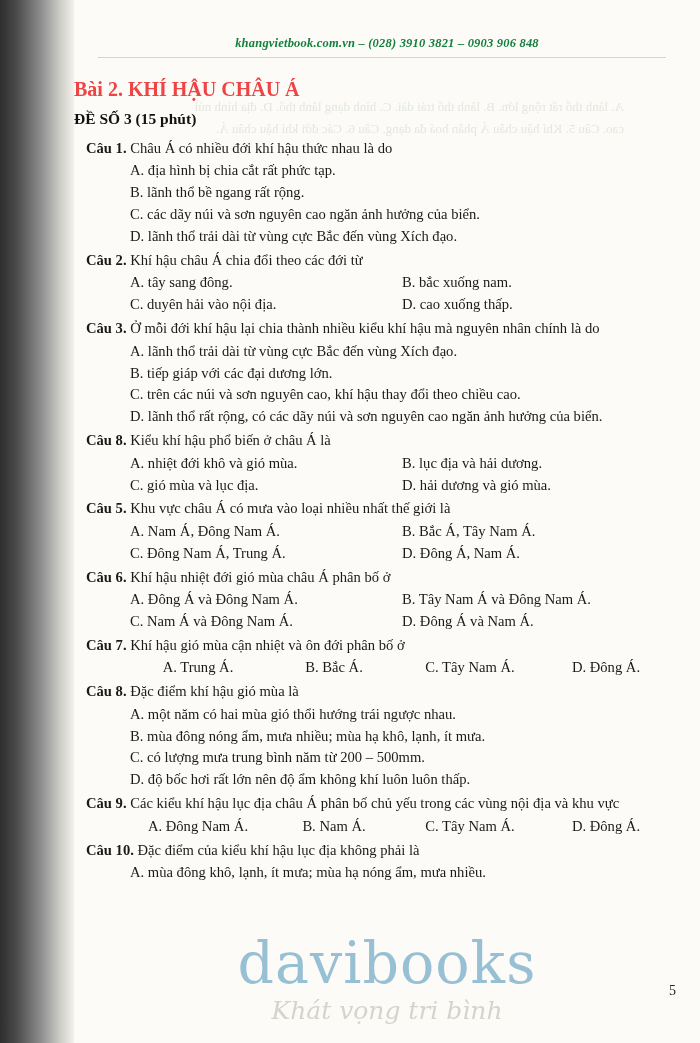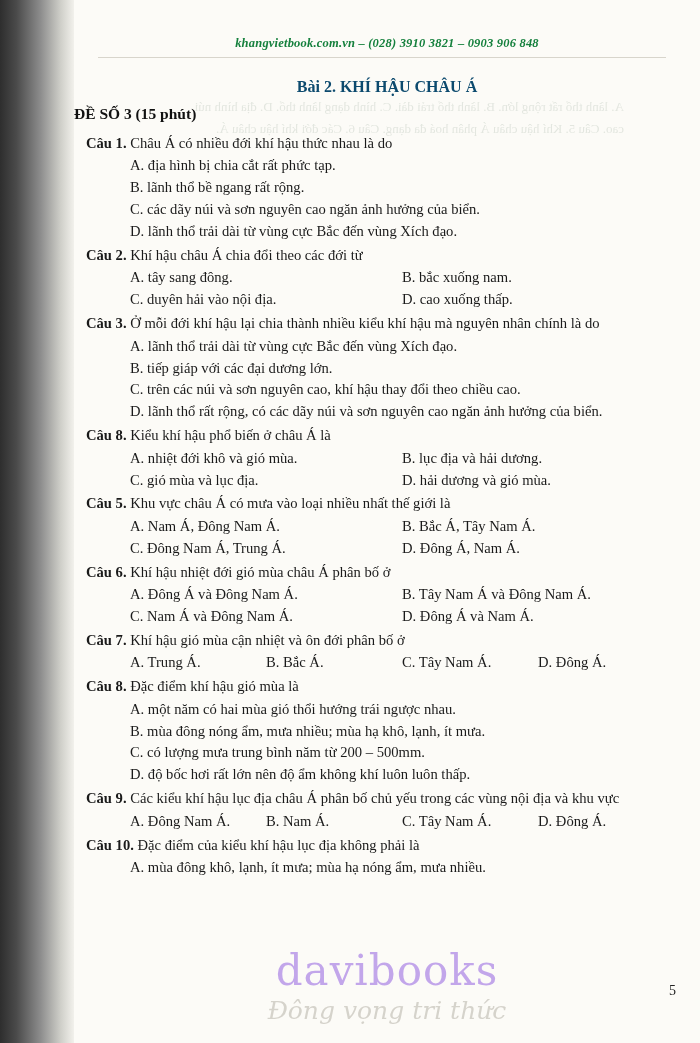--- a/index.html
+++ b/index.html
@@ -46,25 +46,24 @@
     color: #15803d;
     padding-top: 36px;
     letter-spacing: 0.2px;
   }
   .rule {
     height: 1px;
     background: #d8d5cc;
     margin: 6px 34px 0 24px;
   }
   .title {
-    text-align: center;
     font-weight: bold;
-    font-size: 16px;
+    font-size: 20px;
     margin-top: 20px;
-    color: #0c4a6e;
+    color: #ef4444;
   }
   .subtitle {
     text-align: left;
     font-weight: bold;
     font-size: 15.5px;
     margin-top: 9px;
     color: #111;
   }
   .content {
     margin: 10px 26px 0 12px;
@@ -101,40 +100,41 @@
   }
   .opt-col2 .opt {
     width: 50%;
   }
   .opt-col4 {
     display: flex;
     width: 100%;
   }
   .opt-col4 .opt {
     width: 25%;
+    text-align: center;
   }
   .opt-full {
     font-size: 14.6px;
     line-height: 1.5;
   }
   
   .watermark {
     position: absolute;
     left: 0;
     right: 0;
     bottom: 18px;
     text-align: center;
     z-index: 2;
     pointer-events: none;
     opacity: 0.40;
   }
   .wm-main {
     font-family: "DejaVu Serif", serif;
-    font-size: 42px;
-    color: #6d28d9;
+    font-size: 57px;
+    color: #0369a1;
     letter-spacing: 1px;
     line-height: 1;
   }
   .wm-sub {
     font-family: "DejaVu Serif", serif;
     font-style: italic;
     font-size: 25px;
     color: #9d988c;
     margin-top: 4px;
   }
@@ -325,18 +325,18 @@
         </p>
         <div class="opts">
           <div class="opt-full">A. mùa đông khô, lạnh, ít mưa; mùa hạ nóng ẩm, mưa nhiều.</div>
         </div>
       </div>
 
     </div>
 
     <div class="watermark">
       <div class="wm-main">davibooks</div>
-      <div class="wm-sub">Đông vọng tri thức</div>
+      <div class="wm-sub">Khát vọng tri bình</div>
     </div>
 
     <div class="page-num">5</div>
   </div>
 </div>
 
 </body></html>

